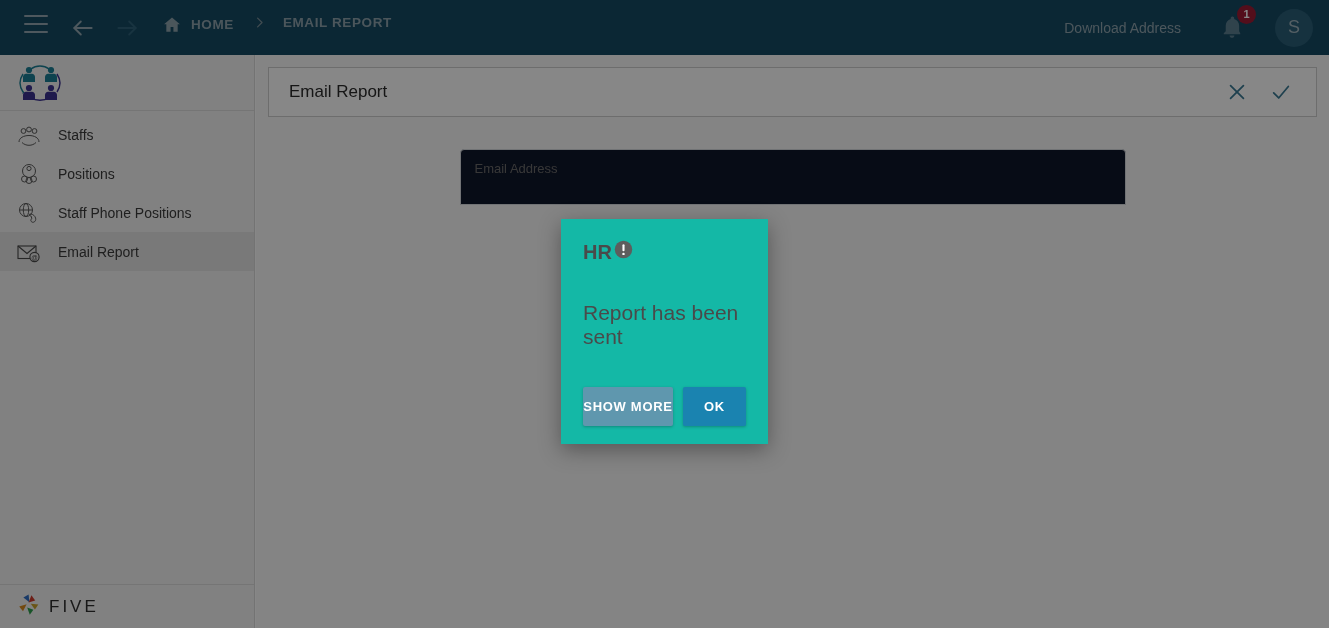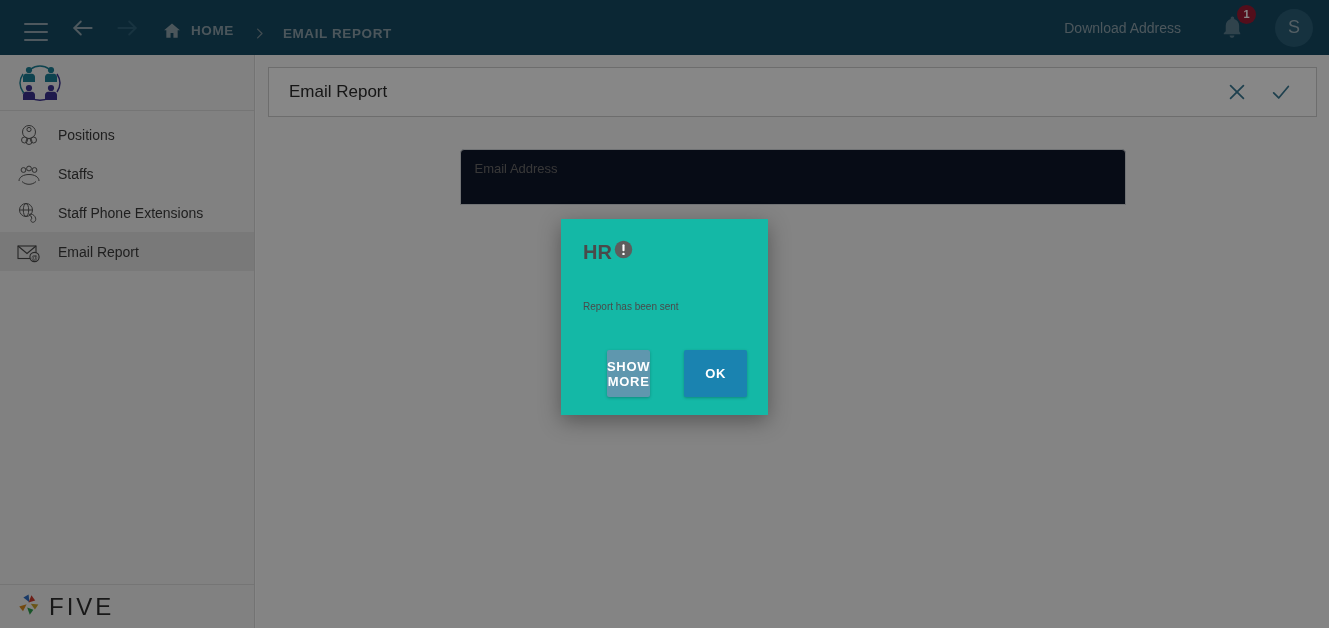--- a/index.html
+++ b/index.html
@@ -24,21 +24,21 @@
     top: 0; left: 0;
     width: 1329px;
     height: 55px;
     background: #164a63;
     display: flex;
     align-items: center;
     z-index: 5;
   }
   .topbar-left {
     display: flex;
-    align-items: flex-end;
+    align-items: flex-start;
     flex: 1 1 auto;
     min-width: 0;
   }
   .topbar-right {
     display: flex;
     align-items: center;
     flex: 0 0 auto;
     padding-right: 16px;
   }
 
@@ -183,21 +183,21 @@
   }
   .sidebar-footer {
     height: 44px;
     flex: 0 0 auto;
     display: flex;
     align-items: center;
     padding-left: 16px;
     border-top: 1px solid #dedede;
   }
   .five-word {
-    font-size: 24px;
+    font-size: 17px;
     letter-spacing: 3px;
     color: #2f2f2f;
     margin-left: 7px;
     font-weight: 300;
   }
 
   
   .main {
     position: absolute;
     top: 55px; left: 256px;
@@ -267,41 +267,40 @@
   .dlg-title {
     display: flex;
     align-items: center;
     font-size: 20px;
     font-weight: bold;
     color: #4a4a4a;
     margin-bottom: 36px;
   }
   .dlg-info-ico { margin-left: 1px; }
   .dlg-msg {
-    font-size: 10px;
+    font-size: 21px;
     color: #4a4a4a;
     margin-bottom: 38px;
   }
   .dlg-actions {
     display: flex;
     align-items: center;
     gap: 10px;
   }
   .btn {
     border: none;
     color: #ffffff;
     font-size: 13px;
     font-weight: bold;
     letter-spacing: 0.7px;
     cursor: pointer;
     border-radius: 2px;
     font-family: "Liberation Sans", sans-serif;
-    height: 47px;
+    height: 39px;
     box-shadow: 0 1px 3px rgba(0,0,0,0.25);
-    margin-left: 24px;
   }
   .btn-showmore {
     background: #5f97ae;
     flex: 1 1 auto;
   }
   .btn-ok {
     background: #1a83b0;
     width: 63px;
     flex: 0 0 63px;
   }
@@ -401,53 +400,53 @@
           <path d="M31 38v-5.2c0-1.7 1.5-2.8 3-3.1h6c1.5 0.3 3 1.4 3 3.1V38z"></path>
         </g>
       </svg>
     </div>
 
     <div class="nav-list">
 
       <div class="nav-item">
         <span class="nav-ico">
           <svg width="26" height="24" viewBox="0 0 26 24" fill="none" stroke="#5a5a5a" stroke-width="1">
+            <circle cx="7.5" cy="8" r="2.4"></circle>
+            <circle cx="13" cy="6.5" r="2.4"></circle>
+            <circle cx="18.5" cy="8" r="2.4"></circle>
+            <path d="M3 19c0-4 4.5-6.5 10-6.5S23 15 23 19"></path>
+            <path d="M6 19.5c1.8 1.8 4.3 2.8 7 2.8s5.2-1 7-2.8"></path>
+          </svg>
+        </span>
+        <span class="nav-label">Staffs</span>
+      </div>
+
+      <div class="nav-item">
+        <span class="nav-ico">
+          <svg width="26" height="24" viewBox="0 0 26 24" fill="none" stroke="#5a5a5a" stroke-width="1">
             <circle cx="13" cy="9" r="6.5"></circle>
             <circle cx="13" cy="6.5" r="2.1"></circle>
             <circle cx="8.5" cy="17" r="3"></circle>
             <circle cx="17.5" cy="17" r="3"></circle>
             <circle cx="13" cy="18.5" r="3"></circle>
           </svg>
         </span>
         <span class="nav-label">Positions</span>
-      </div>
-
-      <div class="nav-item">
-        <span class="nav-ico">
-          <svg width="26" height="24" viewBox="0 0 26 24" fill="none" stroke="#5a5a5a" stroke-width="1">
-            <circle cx="7.5" cy="8" r="2.4"></circle>
-            <circle cx="13" cy="6.5" r="2.4"></circle>
-            <circle cx="18.5" cy="8" r="2.4"></circle>
-            <path d="M3 19c0-4 4.5-6.5 10-6.5S23 15 23 19"></path>
-            <path d="M6 19.5c1.8 1.8 4.3 2.8 7 2.8s5.2-1 7-2.8"></path>
-          </svg>
-        </span>
-        <span class="nav-label">Staffs</span>
       </div>
 
       <div class="nav-item">
         <span class="nav-ico">
           <svg width="26" height="24" viewBox="0 0 26 24" fill="none" stroke="#5a5a5a" stroke-width="1">
             <circle cx="10" cy="9" r="6.5"></circle>
             <ellipse cx="10" cy="9" rx="2.7" ry="6.5"></ellipse>
             <line x1="3.6" y1="9" x2="16.4" y2="9"></line>
             <path d="M15 13c2.2 0.4 4 2 4.6 4.1 0.5 1.9-0.4 3.6-2 4.1-1.2 0.4-2.3-0.3-2.7-1.4-0.3-0.9 0.1-1.7 0.9-2l-0.5-2.5c-1-0.2-1.8-1-1.9-2z"></path>
           </svg>
         </span>
-        <span class="nav-label">Staff Phone Extensions</span>
+        <span class="nav-label">Staff Phone Positions</span>
       </div>
 
       <div class="nav-item active">
         <span class="nav-ico">
           <svg width="28" height="24" viewBox="0 0 28 24" fill="none" stroke="#4a4a4a" stroke-width="1.1">
             <rect x="3" y="6" width="18" height="12.5"></rect>
             <polyline points="3,6 12,13.5 21,6"></polyline>
             <circle cx="19.5" cy="17" r="4.6" fill="#e4e4e4"></circle>
             <text x="19.5" y="19.6" font-size="6.4" fill="#4a4a4a" stroke="none" text-anchor="middle" font-family="Liberation Sans, sans-serif">@</text>
           </svg>

